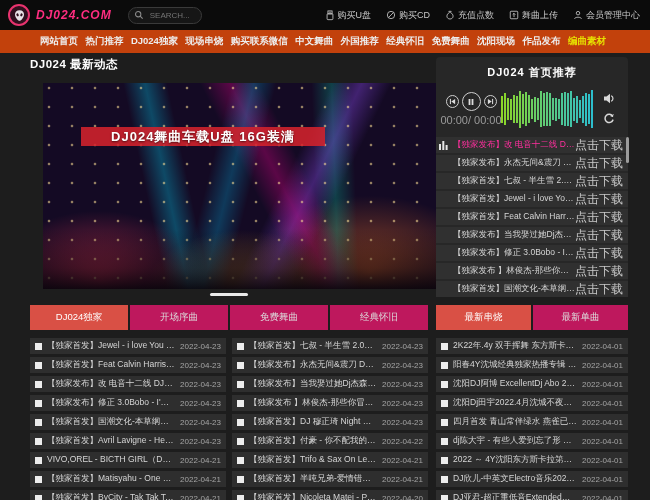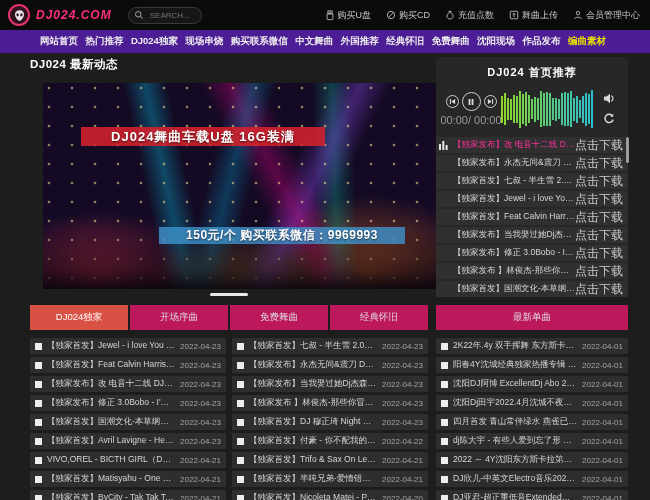--- a/index.html
+++ b/index.html
@@ -11,21 +11,21 @@
   
   .topbar { position:absolute; left:0; top:0; width:650px; height:30px; background:#0b0b0b; display:flex; align-items:center; }
   .logo { display:flex; align-items:center; margin-left:8px; }
   .logo-circle { width:22px; height:22px; border-radius:50%; border:2px solid #e8336e; background:#30101e; display:flex; align-items:center; justify-content:center; }
   .logo-text { color:#ff2d80; font-weight:bold; font-style:italic; font-size:12px; letter-spacing:1px; margin-left:6px; }
   .searchbox { margin-left:16px; width:74px; height:17px; background:#161616; border:1px solid #3a3a3a; border-radius:9px; display:flex; align-items:center; padding:0 5px; }
   .searchbox input { background:transparent; border:none; outline:none; color:#999; font-size:8px; width:100%; font-family:inherit; }
   .topmenu { margin-left:auto; display:flex; align-items:center; gap:15px; margin-right:10px; }
   .topmenu-item { display:flex; align-items:center; gap:3px; color:#c9c9c9; font-size:9px; cursor:pointer; white-space:nowrap; }
   
-  .nav { position:absolute; left:0; top:30px; width:650px; height:23px; background:#4c1d95; display:flex; align-items:center; justify-content:space-between; padding:0 44px 0 40px; }
+  .nav { position:absolute; left:0; top:30px; width:650px; height:23px; background:#c2410c; display:flex; align-items:center; justify-content:space-between; padding:0 44px 0 40px; }
   .nav-item { color:#ededed; font-size:9.5px; font-weight:bold; cursor:pointer; white-space:nowrap; }
   .nav-item.hl { color:#e6e000; }
   
   .left { position:absolute; left:30px; top:57px; width:398px; height:443px; }
   .sec-title { color:#fff; font-size:11.5px; font-weight:bold; letter-spacing:.5px; }
   .banner { position:absolute; left:13px; top:26px; width:398px; height:206px; overflow:hidden; cursor:pointer;
     background-color:#140a24;
     background-image:
       radial-gradient(circle 1.2px at 6px 5px, rgba(255,225,150,.55) 1px, transparent 1.7px),
       linear-gradient(78deg, transparent 28%, rgba(0,220,255,.30) 33%, transparent 38%),
@@ -180,21 +180,20 @@
     <span class="nav-item">作品发布</span>
 
     <span class="nav-item hl">编曲素材</span>
   </div>
 
 <div class="left">
   <div class="sec-title">DJ024 最新动态</div>
 
   <div class="banner">
     <div class="banner-band1">DJ024舞曲车载U盘 16G装满</div>
-    <div class="banner-band2">150元/个 购买联系微信：9969993</div>
   </div>
   <div class="carousel-dash"></div>
 
   <div class="tabs">
 
       <div class="tab active">DJ024独家</div>
 
       <div class="tab">开场序曲</div>
 
       <div class="tab">免费舞曲</div>
@@ -453,20 +452,21 @@
 
           <span class="track-title">【独家首发】国潮文化-本草纲目-DJ王赫3...</span>
           <span class="track-dl">点击下载</span>
         </div>
       </div>
     <div class="scroll-thumb"></div>
   </div>
 
   <div class="tabs2">
 
+      <div class="tab active">最新串烧</div>
 
       <div class="tab">最新单曲</div>
     </div>
 
   <div class="list2">
 
       <div class="song-row">
         <span class="cb"></span>
         <span class="song-title">2K22年.4y 双手挥舞 东方斯卡拉舞姿达人...</span>
         <span class="song-date">2022-04-01</span>

